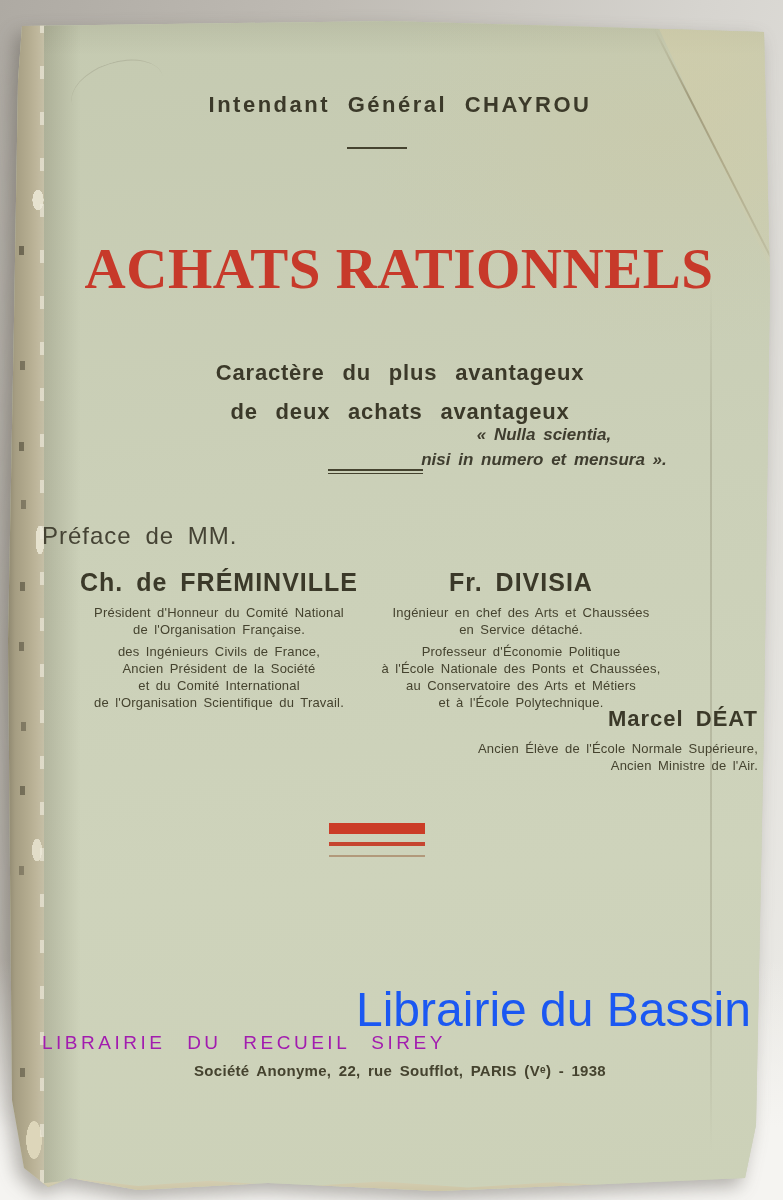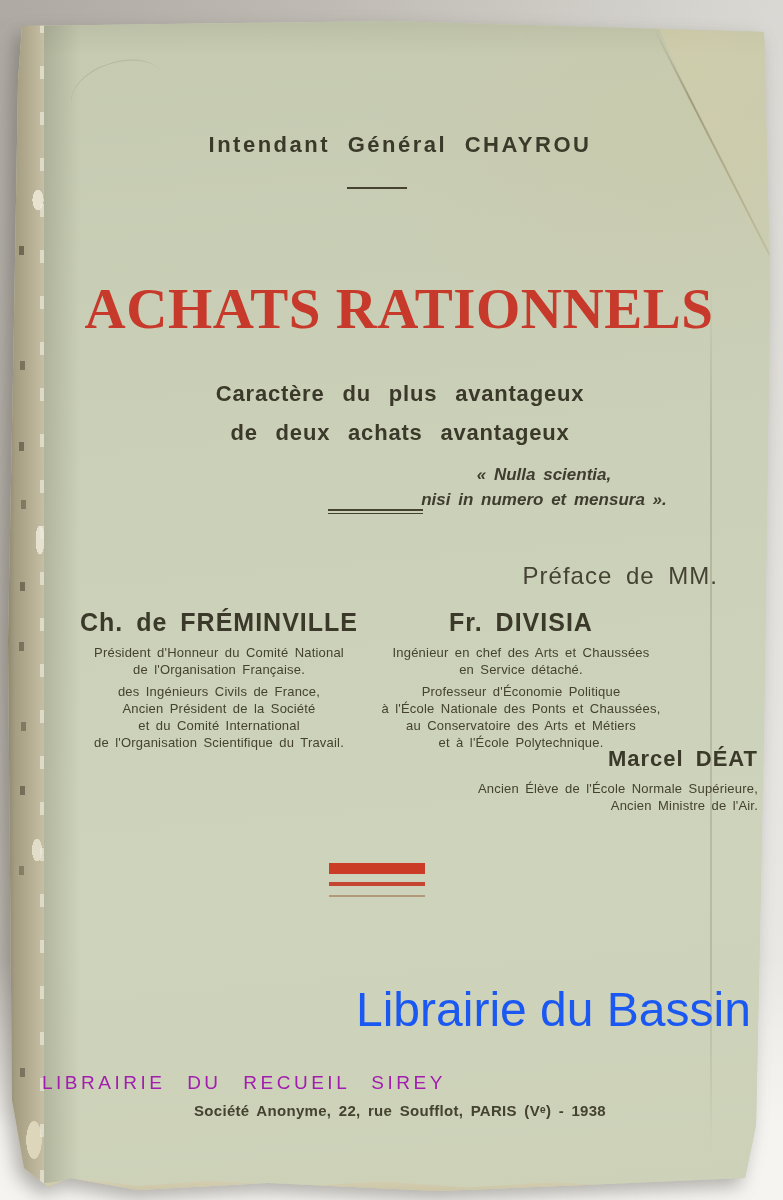--- a/index.html
+++ b/index.html
@@ -69,36 +69,36 @@
     transform:rotate(-18deg);
   }
   .bottom-edge {
     position:absolute; left:30px; right:16px; bottom:0; height:15px;
     background:linear-gradient(to bottom, #d6d0b5, #ccc4a4);
     clip-path:polygon(0 45%, 6% 15%, 14% 60%, 24% 25%, 36% 65%, 48% 30%,
       60% 70%, 72% 35%, 84% 68%, 93% 40%, 100% 75%, 100% 100%, 0 100%);
   }
 
   .content { position:absolute; inset:0; color:#3e3b2e; }
-  .content > div { position:absolute;margin-top:40px; }
+  .content > div { position:absolute; }
 
   .author { top:72px; left:34px; right:12px; text-align:center;
     font-size:22px; font-weight:bold; letter-spacing:2.5px; word-spacing:9px; color:#3b3929; }
   .rule1 { top:127px; left:0; right:24px; margin:0 auto; width:60px; height:2px; background:#45432f; }
   .title { top:216px; left:20px; right:0; text-align:center;
     font-family:"Liberation Serif","DejaVu Serif",serif; font-weight:bold;
     font-size:57px; letter-spacing:0.5px; color:#c7392a; }
-  .subtitle { top:314px; left:34px; right:12px; text-align:center;
+  .subtitle { top:333px; left:34px; right:12px; text-align:center;
     font-size:22px; font-weight:bold; line-height:39px; word-spacing:11px; letter-spacing:0.8px; color:#3b3929; }
   .epigraph { top:402px; left:405px; width:262px; text-align:center;
     font-family:Liberation Sans, sans-serif; font-style:italic; font-weight:bold;
     font-size:17px; line-height:25px; word-spacing:3px; color:#3f3d2f; }
   .rule2 { top:449px; left:320px; width:95px; height:5px;
     border-top:2px solid #45432f; border-bottom:1px solid #45432f; box-sizing:border-box; }
-  .preface { top:502px; left:34px; right:52px; text-align:right;
+  .preface { top:502px; left:34px; right:52px; text-align:left;
     font-size:24px; letter-spacing:1px; word-spacing:6px; color:#454334; }
 
   .colL { top:548px; left:55px; width:312px; text-align:center; }
   .colR { top:548px; left:358px; width:310px; text-align:center; }
   .prefacer-name { font-size:25px; font-weight:bold; letter-spacing:1px; word-spacing:5px; margin-bottom:7px; color:#3b3929; }
   .roles { font-size:13px; line-height:17px; letter-spacing:0.2px; word-spacing:2.5px; color:#45432f; }
   .roles div:nth-child(3) { margin-top:5px; }
 
   .center-prefacer { top:686px; left:34px; right:12px; text-align:right; }
   .center-prefacer .prefacer-name { font-size:22px; margin-bottom:8px; }

